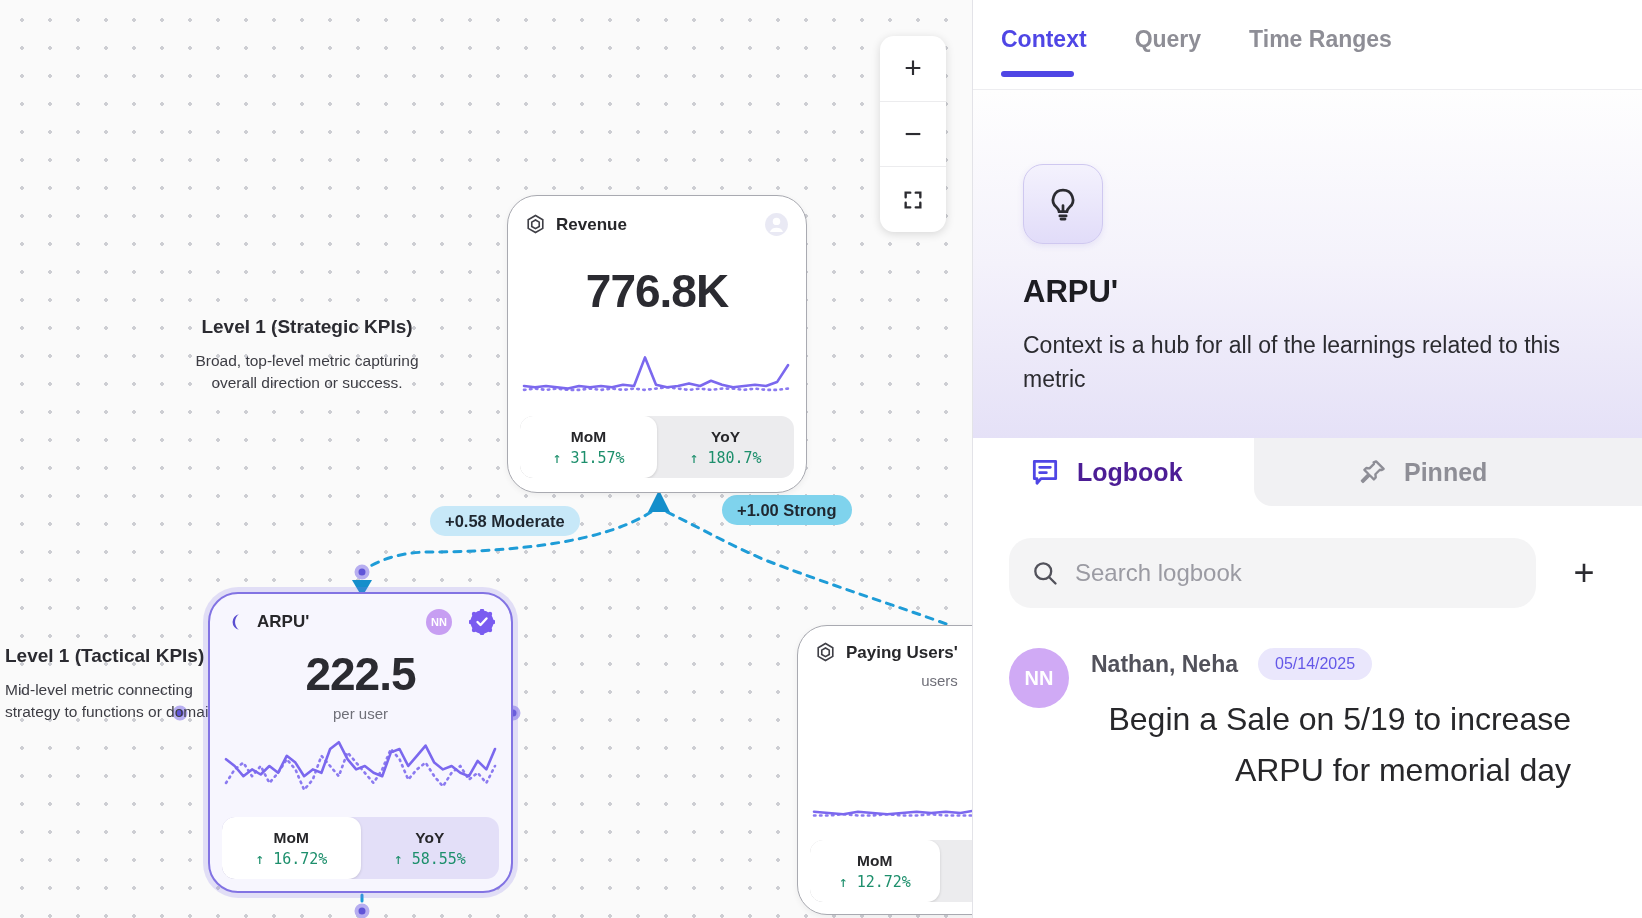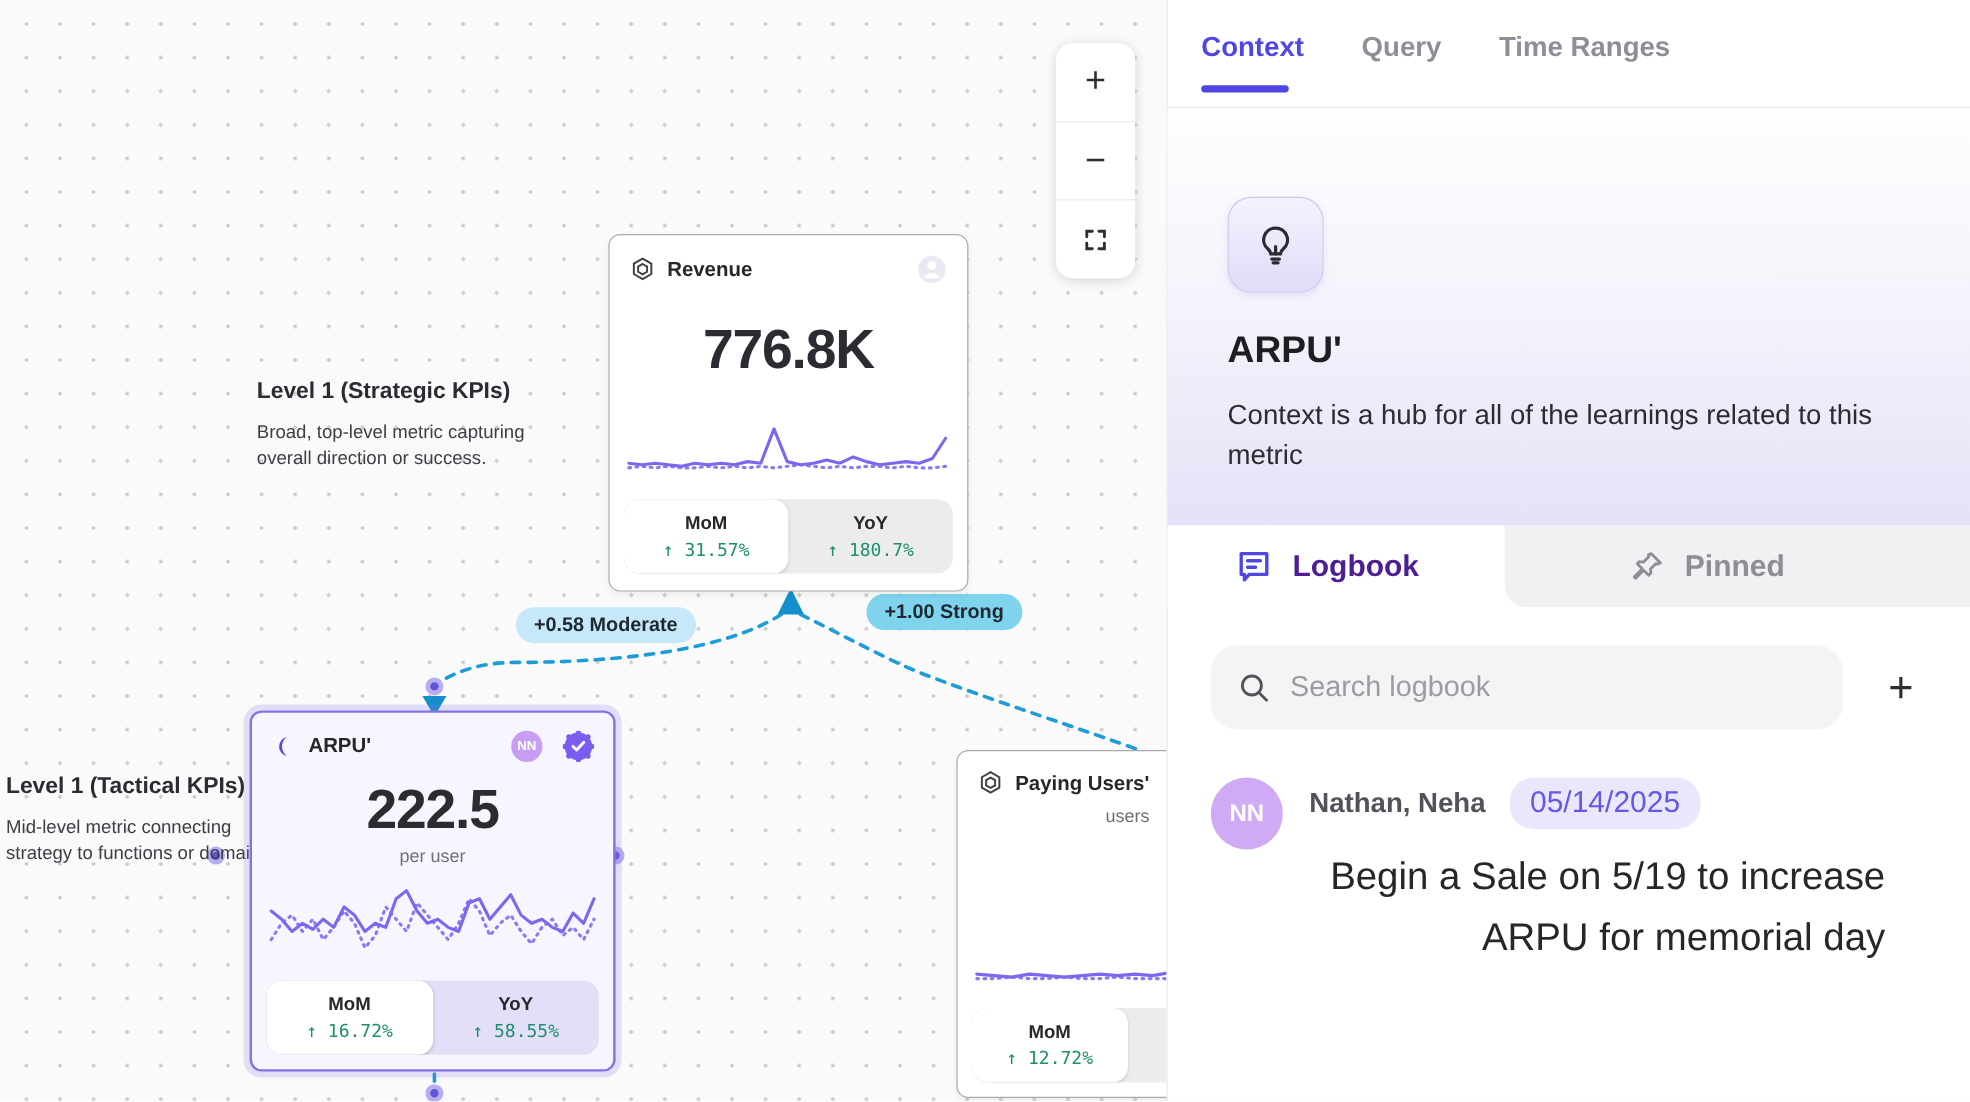--- a/index.html
+++ b/index.html
@@ -14,25 +14,25 @@
   .edges { position:absolute; inset:0; z-index:1; pointer-events:none; }
 
   .edge-pill { position:absolute; z-index:2; height:30px; line-height:30px; border-radius:16px;
     padding:0 15px; font-size:16.5px; font-weight:600; color:#1f2730; }
   .pill-moderate { left:430px; top:506px; background:#c7e8f8; }
   .pill-strong  { left:722px; top:495px; background:#7fd3ed; }
 
   .level-label { position:absolute; z-index:1; }
   .level-title { font-size:19px; font-weight:700; color:#2b2b31; margin-bottom:12px; }
   .level-desc  { font-size:15.5px; color:#3d3d44; line-height:1.42; }
-  .level-1 { left:214px; top:316px; width:250px; }
+  .level-1 { left:182px; top:316px; width:250px;text-align:center; }
   .level-2 { left:5px;  top:645px; width:225px; }
 
   .card { position:absolute; z-index:3; background:#fff; border:1.5px solid #a9aab1;
-    border-radius:10px; box-shadow:0 2px 6px rgba(0,0,0,.06); display:flex; flex-direction:column; }
+    border-radius:30px; box-shadow:0 2px 6px rgba(0,0,0,.06); display:flex; flex-direction:column; }
   .card-revenue { left:507px; top:195px; width:300px; height:298px; }
   .card-arpu { left:208px; top:592px; width:305px; height:301px; background:#f7f6fe;
     border:2px solid #8273e3; box-shadow:0 0 0 5px rgba(138,122,233,.22); }
   .card-paying { left:797px; top:625px; width:285px; height:290px; }
 
   .card-head { display:flex; align-items:center; gap:9px; padding:15px 16px 4px 16px; }
   .card-title { font-size:17px; font-weight:700; color:#27272a; flex:1; }
   .card-value { text-align:center; font-size:46px; font-weight:700; color:#2b2b31; letter-spacing:-1px; }
   .card-revenue .card-value { margin-top:22px; }
   .card-arpu .card-value, .card-paying .card-value { margin-top:8px; }
@@ -88,21 +88,21 @@
     color:#3f3f46; font-family:"Liberation Sans", sans-serif; }
   .search-box input::placeholder { color:#9b9ba3; }
   .add-btn { width:44px; height:44px; border:none; background:transparent; font-size:36px; font-weight:400;
     color:#2c2c31; cursor:pointer; line-height:1; }
 
   .entry { display:flex; padding:40px 36px 0 36px; gap:22px; cursor:pointer; }
   .entry-avatar { width:60px; height:60px; border-radius:50%; background:#d0aaf5; color:#fff;
     font-size:20px; font-weight:700; display:flex; align-items:center; justify-content:center; flex:0 0 60px; }
   .entry-head { display:flex; align-items:center; gap:20px; }
   .entry-author { font-size:23px; font-weight:700; color:#52525b; }
-  .entry-date { background:#eae7fc; color:#6458e8; font-size:25px; padding:7px 17px; border-radius:20px;text-align:right; }
+  .entry-date { background:#eae7fc; color:#6458e8; font-size:16px; padding:7px 17px; border-radius:20px;text-align:right; }
   .entry-text { margin-top:14px; width:480px; font-size:32px; color:#27272a; line-height:1.58;text-align:right; }
 
   svg.icon { display:block; }
 </style>
 </head>
 <body>
 
 <div class="app">
 
   <div class="canvas">

